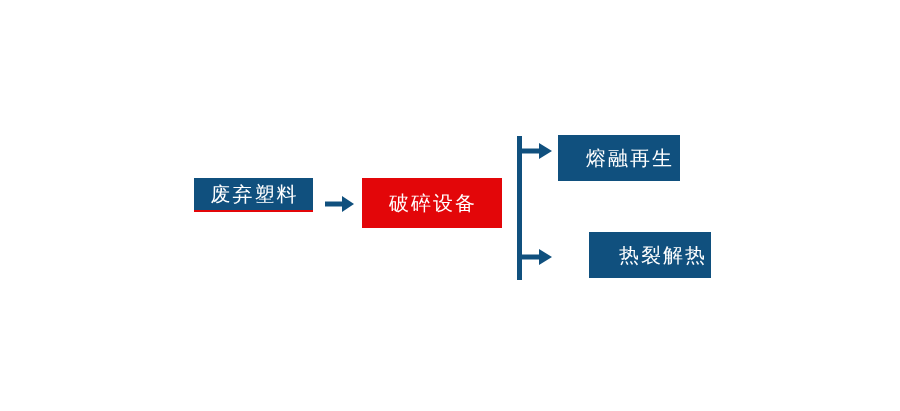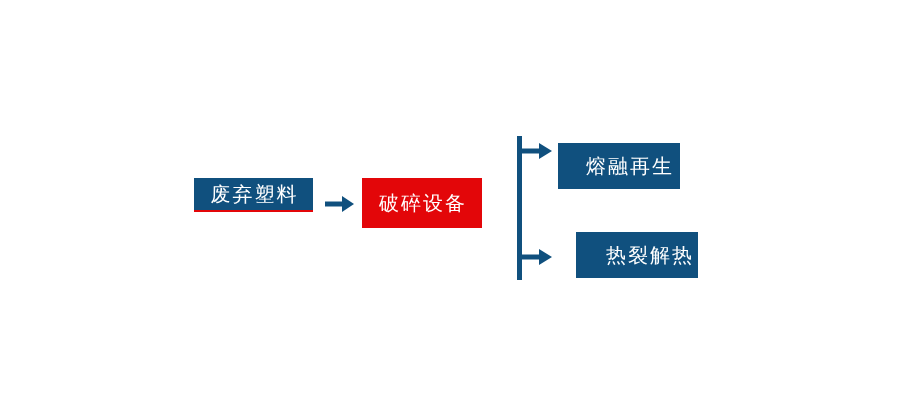--- a/index.html
+++ b/index.html
@@ -27,29 +27,29 @@
     user-select: none;
   }
   .node-source {
     left: 194px; top: 178px;
     width: 119px; height: 34px;
     background: var(--node-blue, #10507E);
     border-bottom: 2px solid var(--node-red, #E30609);
   }
   .node-process {
     left: 362px; top: 178px;
-    width: 120px; height: 50px;
+    width: 140px; height: 50px;
     background: var(--node-red, #E30609);
   }
   .node-branch {
     width: 122px; height: 46px;
     background: var(--node-blue, #10507E);
   }
-  .node-branch.top    { left: 558px; top: 143px; padding-left: 20px; }
-  .node-branch.bottom { left: 576px; top: 232px; padding-left: 24px; }
+  .node-branch.top    { left: 558px; top: 135px; padding-left: 20px; }
+  .node-branch.bottom { left: 589px; top: 232px; padding-left: 24px; }
 
   .arrow-main {
     position: absolute;
     left: 325px; top: 194px;
     width: 30px; height: 20px;
   }
   .branch-connector {
     position: absolute;
     left: 515px; top: 134px;
     width: 40px; height: 148px;

